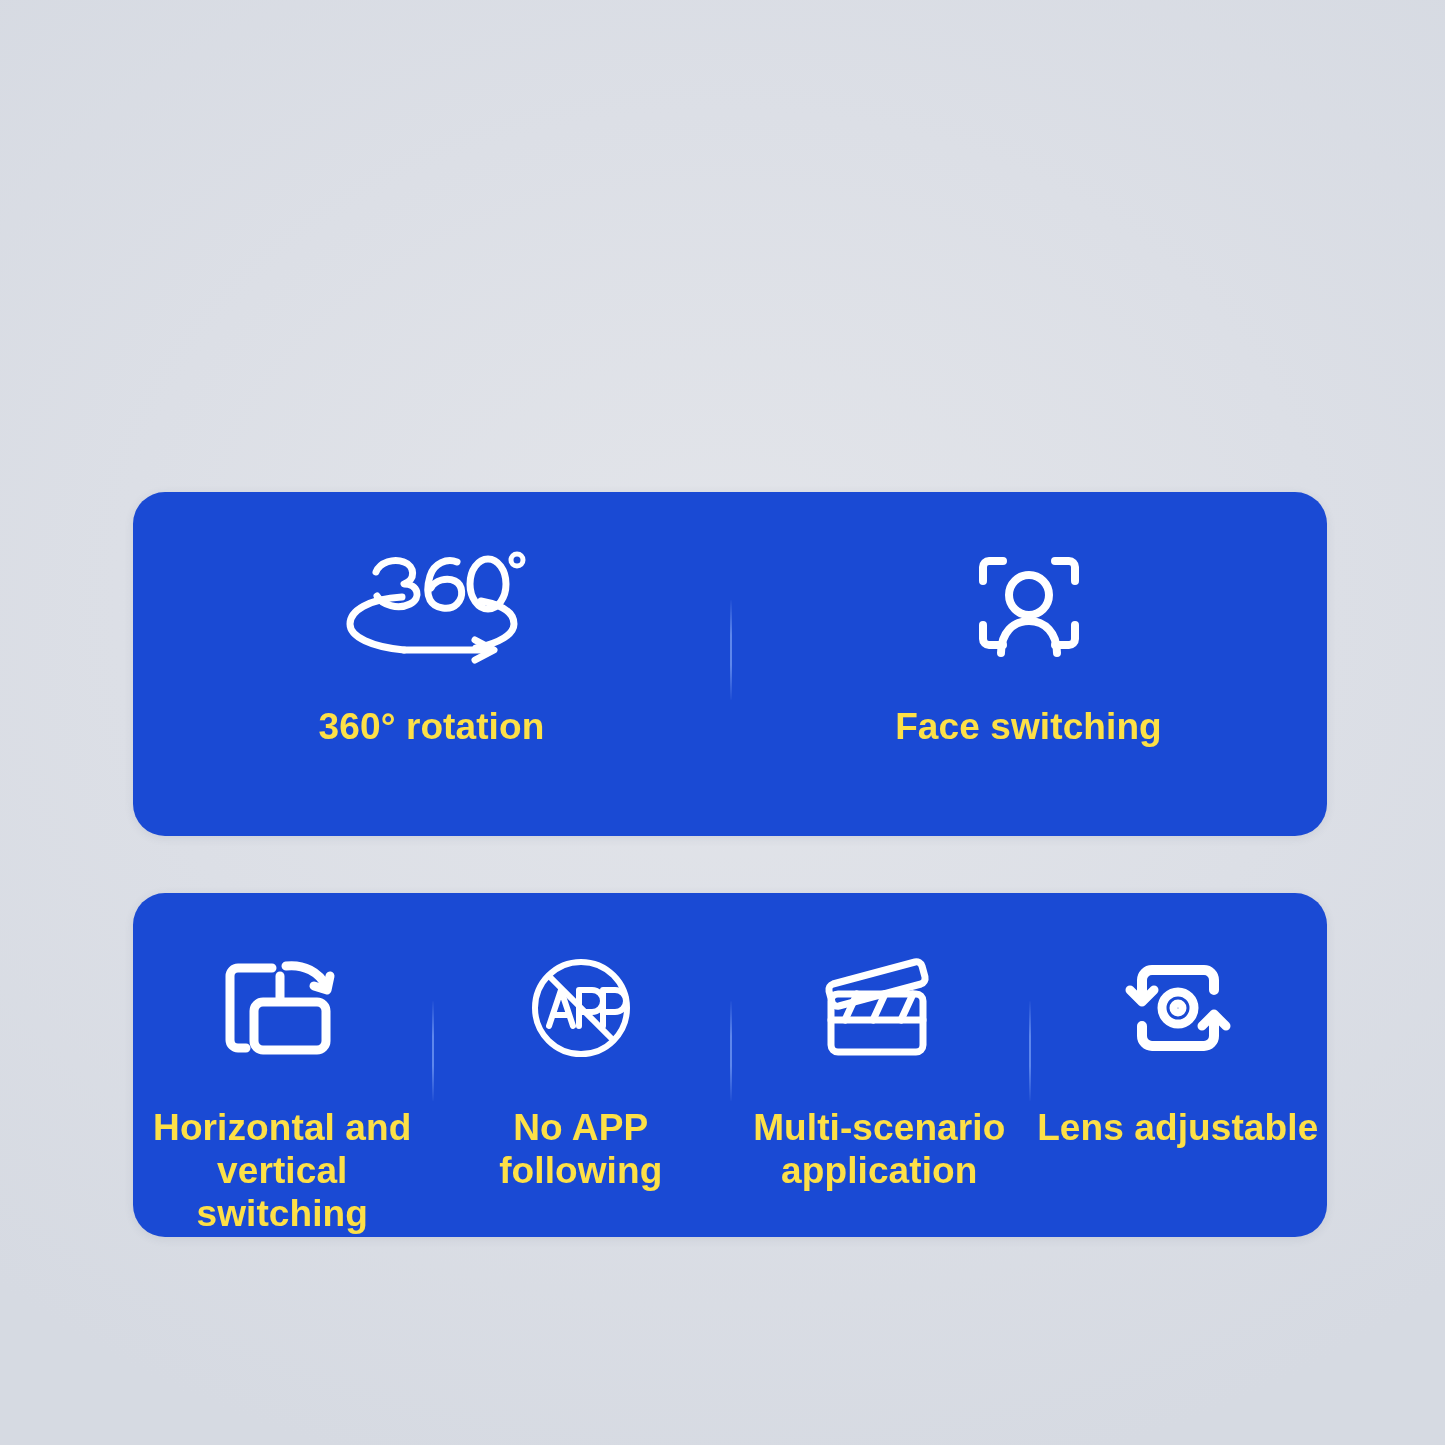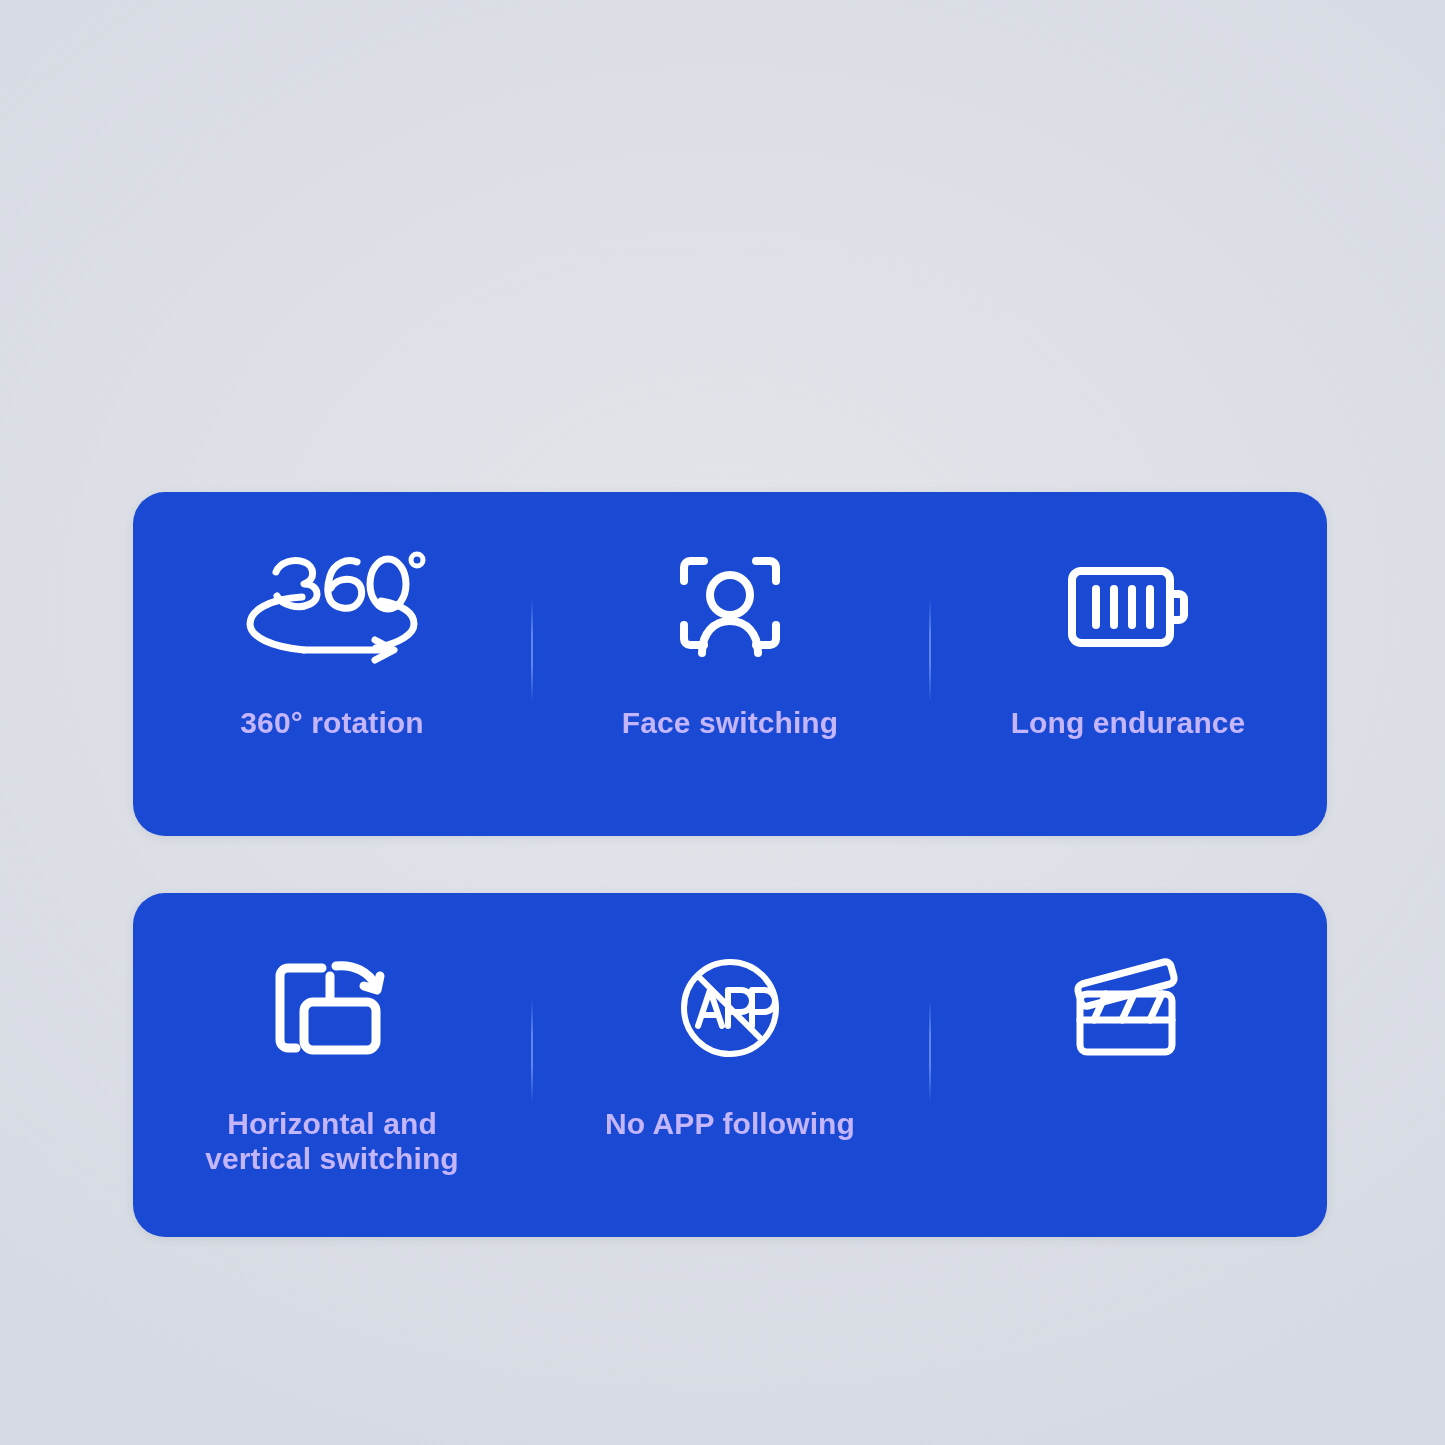--- a/index.html
+++ b/index.html
@@ -69,22 +69,22 @@
   .icon-wrap {
     height:150px;
     display:flex;
     align-items:center;
     justify-content:center;
     margin-top:40px;
   }
   .icon-wrap svg { display:block; overflow:visible; }
 
   .label {
-    color:#c4b5fd;
-    font-size:30px;
+    color:#fde047;
+    font-size:37px;
     font-weight:bold;
     line-height:1.16;
     text-align:center;
     letter-spacing:0.1px;
     padding:0 6px;
     white-space:pre-line;
   }
 
   
   #card-0 .label { margin-top:24px; }
@@ -131,33 +131,20 @@
             <path d="M98 70 V84 A6 6 0 0 1 92 90 H78"></path>
 
             <circle cx="52" cy="40" r="20"></circle>
 
             <path d="M24 98 C24 78 36 66 52 66 C68 66 80 78 80 98"></path>
           </svg>
         </div>
         <div class="label">Face switching</div>
       </div>
 
-      <div class="feature">
-        <div class="icon-wrap">
-          <svg width="122" height="90" viewBox="0 0 122 90" fill="none" stroke="#ffffff" stroke-width="8" stroke-linecap="round" stroke-linejoin="round">
-            <rect x="5" y="9" width="98" height="72" rx="9"></rect>
-            <path d="M103 32 H112 A5 5 0 0 1 117 37 V53 A5 5 0 0 1 112 58 H103"></path>
-            <path d="M29 27 V63"></path>
-            <path d="M47 27 V63"></path>
-            <path d="M65 27 V63"></path>
-            <path d="M83 27 V63"></path>
-          </svg>
-        </div>
-        <div class="label">Long endurance</div>
-      </div>
 
 
     </div>
   </div>
 
   <div class="card" id="card-1">
     <div class="row">
 
       <div class="feature">
         <div class="icon-wrap">
@@ -202,19 +189,38 @@
 
             <rect x="8" y="36" width="92" height="58" rx="7"></rect>
 
             <path d="M8 62 H100"></path>
 
             <path d="M34 36 L22 62"></path>
             <path d="M62 36 L50 62"></path>
             <path d="M90 36 L78 62"></path>
           </svg>
         </div>
-      </div>
-
+        <div class="label">Multi-scenario
+application</div>
+      </div>
+
+      <div class="feature">
+        <div class="icon-wrap">
+          <svg width="116" height="100" viewBox="0 0 116 100" fill="none" stroke="#ffffff" stroke-width="10" stroke-linecap="round" stroke-linejoin="round">
+
+            <path d="M22 68 V78 A10 10 0 0 0 32 88 H84 A10 10 0 0 0 94 78 V62"></path>
+            <path d="M94 32 V22 A10 10 0 0 0 84 12 H32 A10 10 0 0 0 22 22 V38"></path>
+
+            <path d="M10 32 L22 44 L34 32" stroke-width="9"></path>
+
+            <path d="M106 68 L94 56 L82 68" stroke-width="9"></path>
+
+            <circle cx="58" cy="50" r="16" stroke-width="9"></circle>
+            <circle cx="58" cy="50" r="4" stroke-width="9"></circle>
+          </svg>
+        </div>
+        <div class="label">Lens adjustable</div>
+      </div>
 
     </div>
   </div>
 
 </div>
 
 </body></html>

